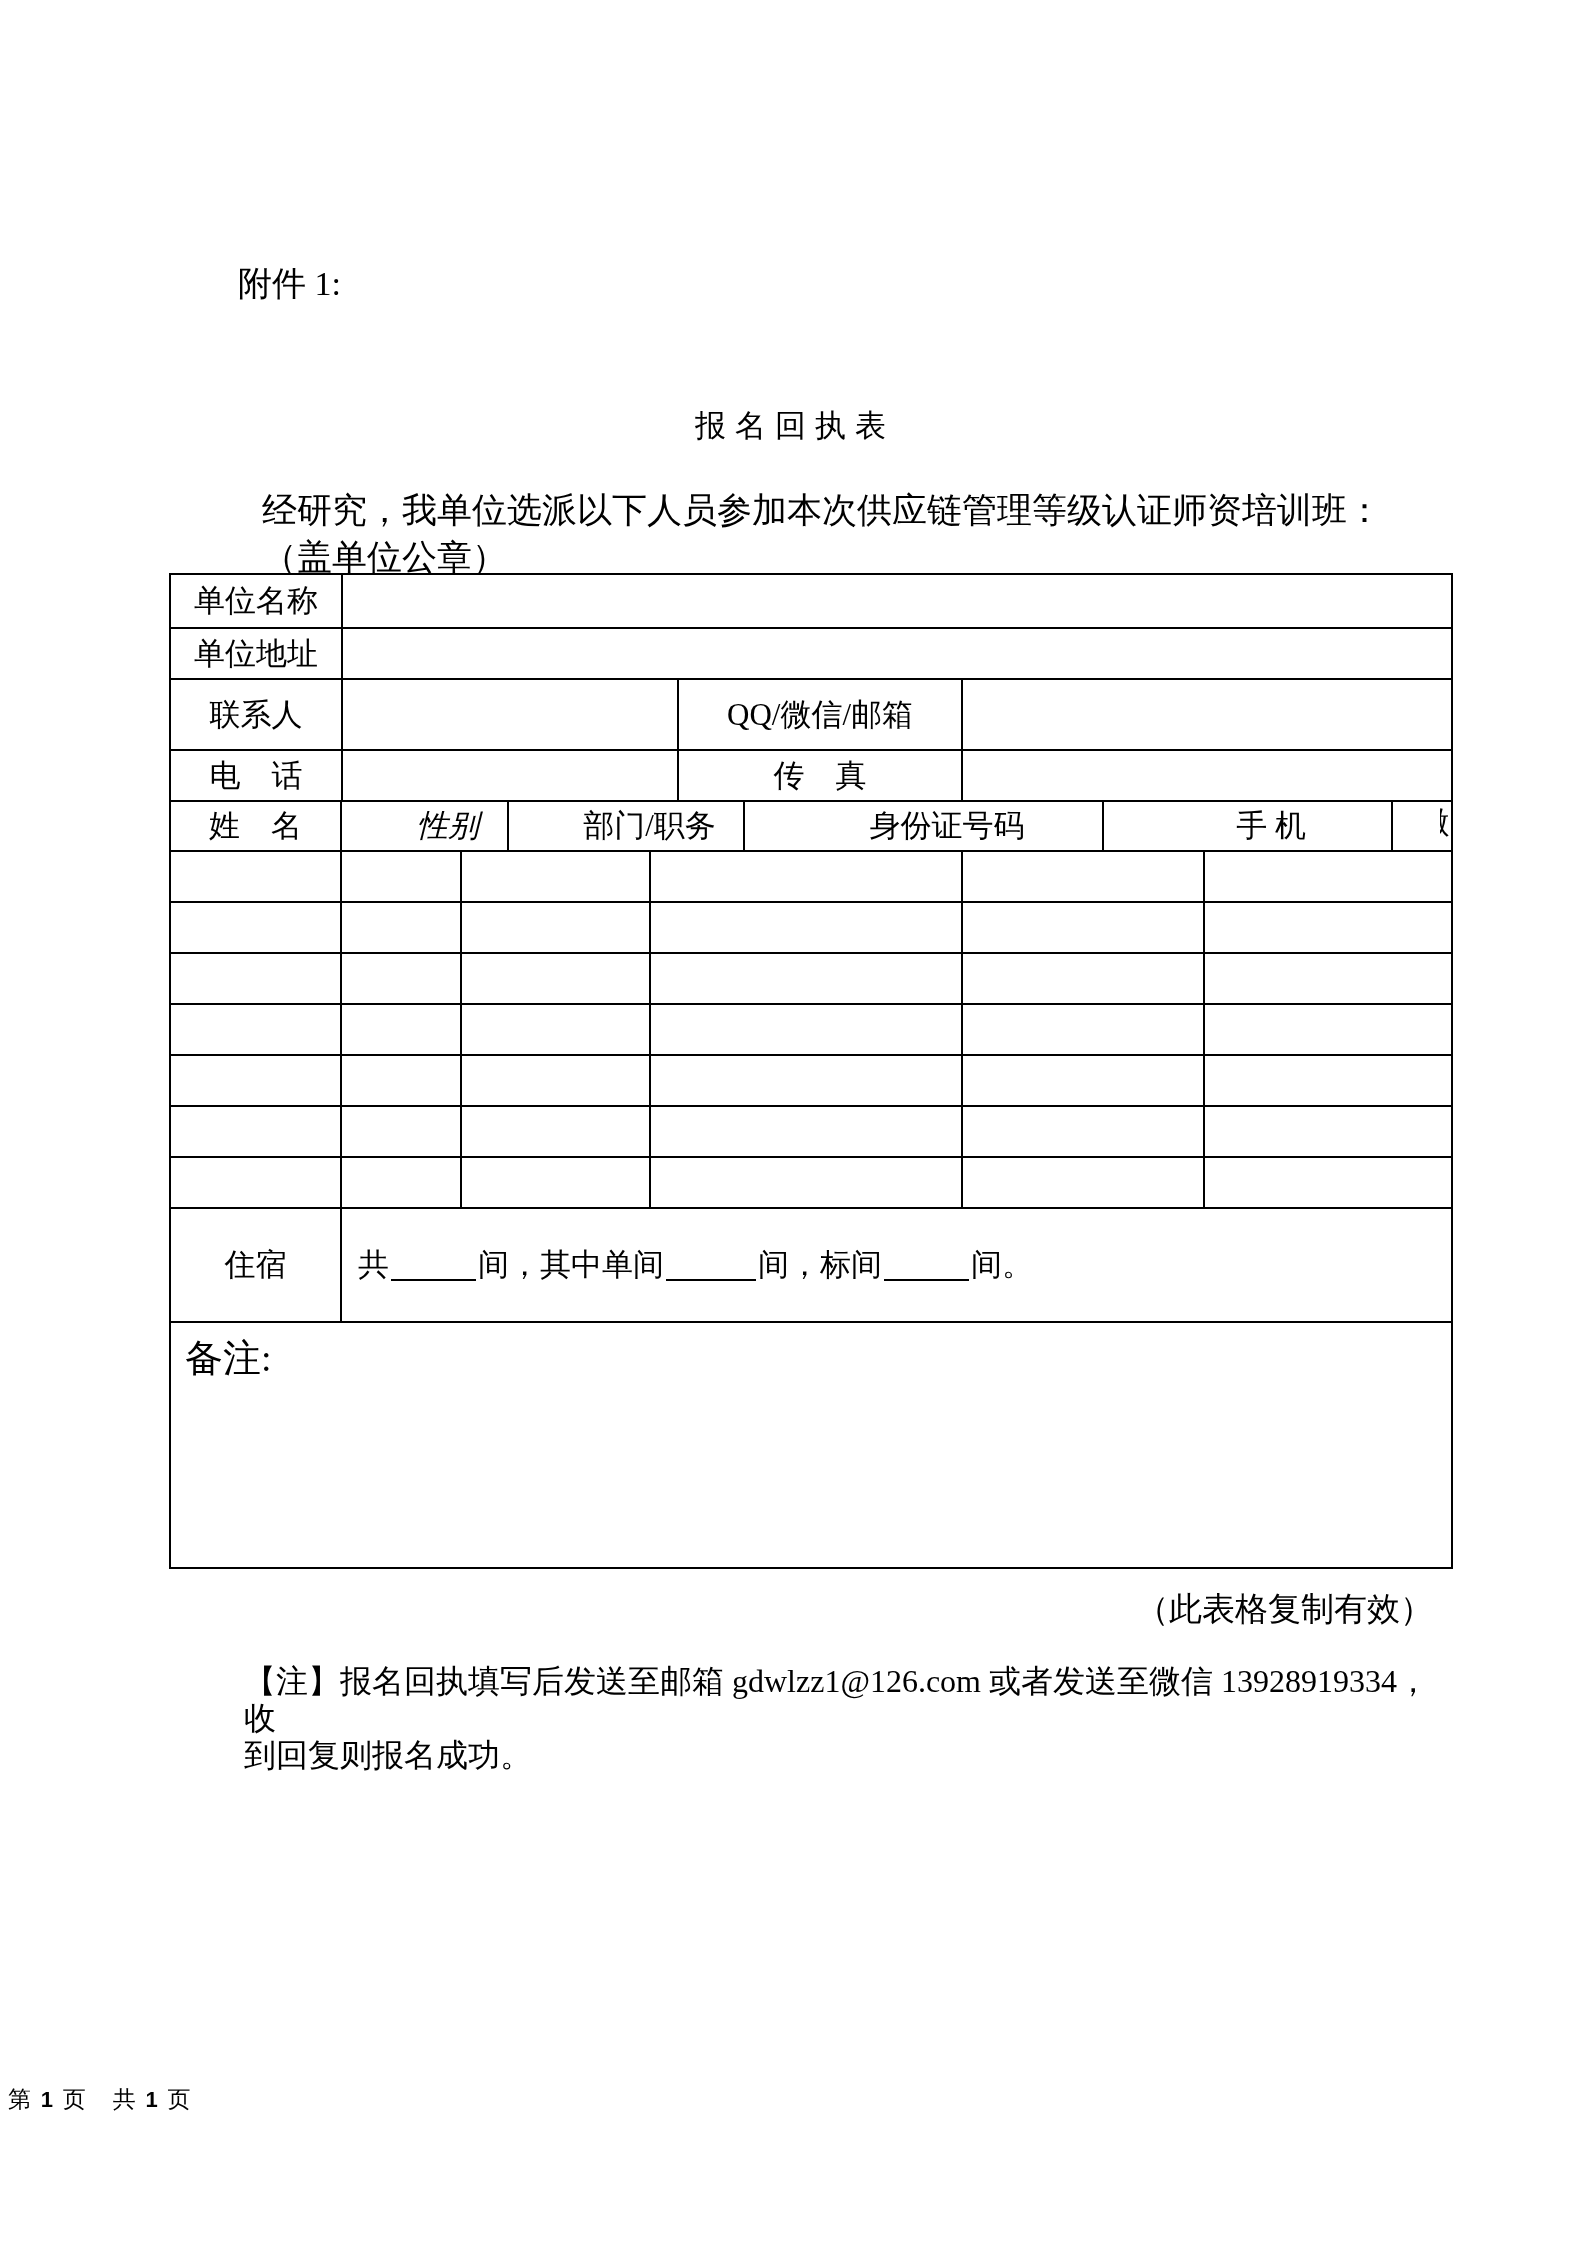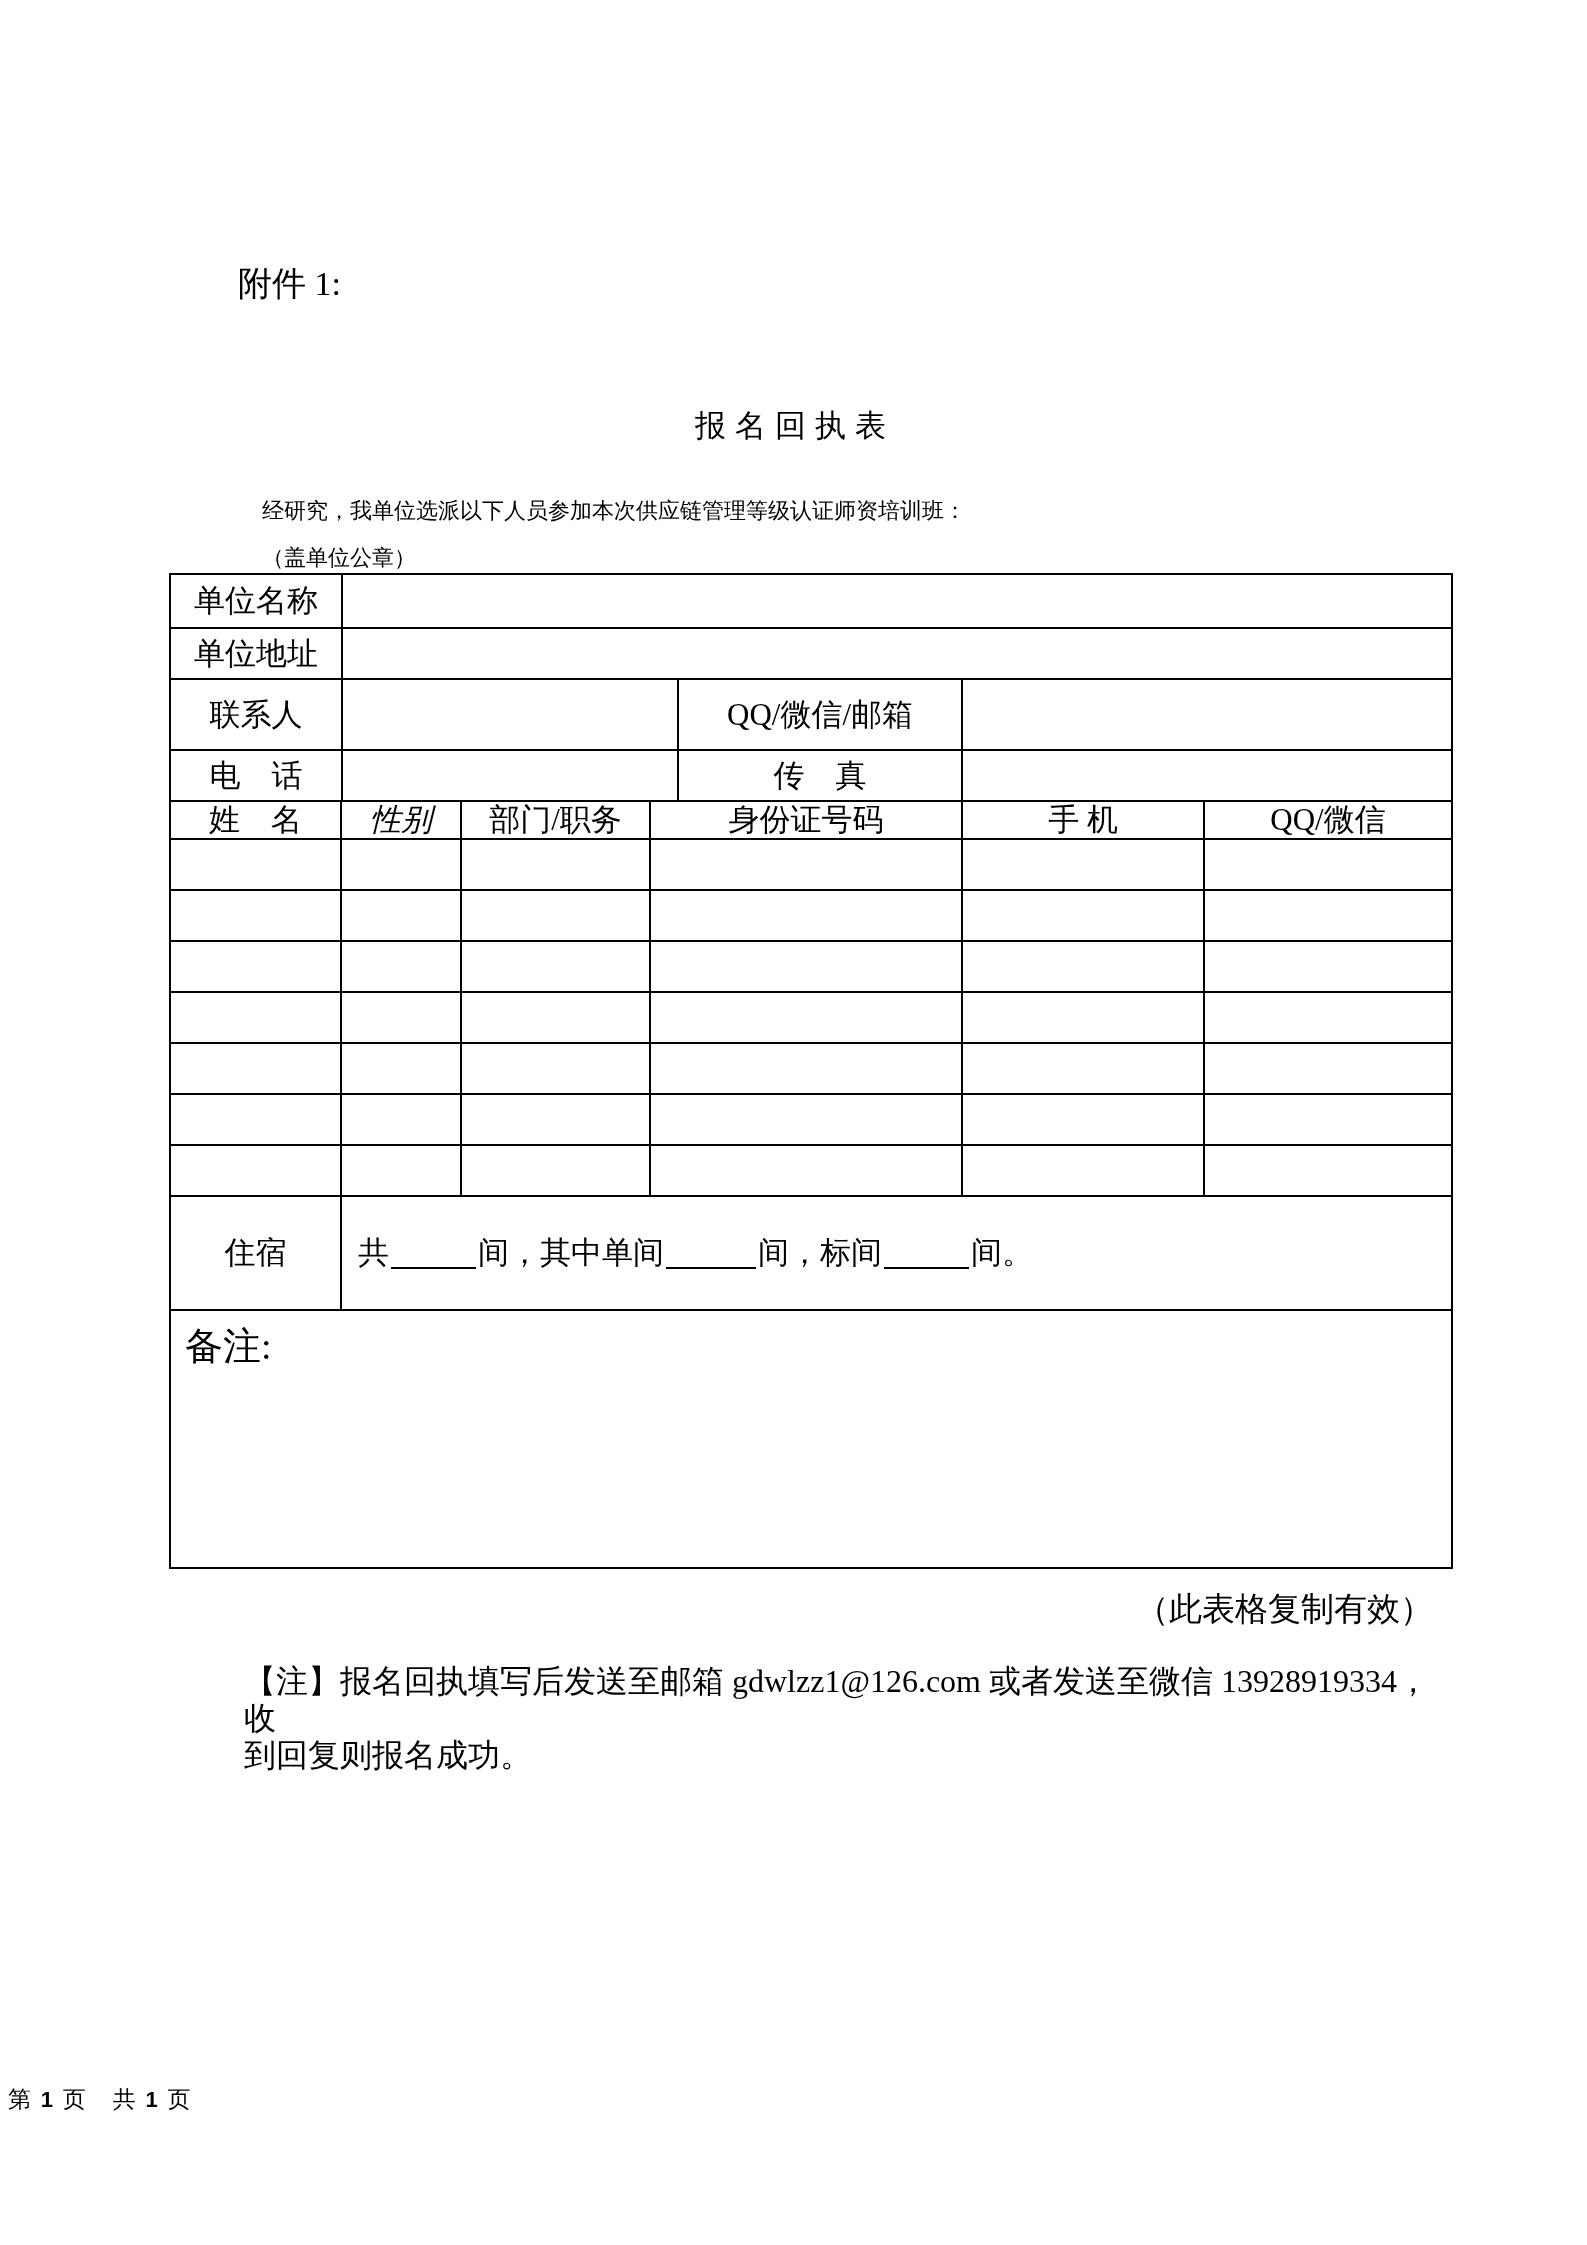--- a/index.html
+++ b/index.html
@@ -8,41 +8,41 @@
     font-family:"Liberation Serif","DejaVu Serif",serif;
     color:#000;
     -webkit-font-smoothing:antialiased;
   }
   .abs{position:absolute;}
 
   
   .attachment{left:238px;top:264px;font-size:34px;line-height:40px;}
   .doc-title{left:153px;top:400px;width:1284px;text-align:center;
              font-size:31px;letter-spacing:9px;line-height:52px;}
-  .intro{left:262px;top:487px;font-size:22px;line-height:47px;}
+  .intro{left:262px;top:487px;font-size:35px;line-height:47px;}
 
   
   .form-table{
     left:153px;top:573px;width:1284px;height:996px;
     border:2px solid #000;box-sizing:border-box;
     display:flex;flex-direction:column;
     font-size:31px;
     margin-left:16px;
   }
   .trow{display:flex;flex:none;box-sizing:border-box;border-bottom:2px solid #000;}
   .trow:last-child{border-bottom:none;flex:1;}
   .tcell{
     box-sizing:border-box;border-right:2px solid #000;
     display:flex;align-items:center;justify-content:center;
     overflow:hidden;
   }
   .tcell:last-child{border-right:none;}
   .grow{flex:1;}
   .h-r1{height:54px;} .h-r2{height:51px;} .h-r3{height:71px;} .h-r4{height:51px;}
-  .h-hdr{height:38px;} .h-data{height:51px;} .h-zhusu{height:114px;}
+  .h-hdr{height:50px;gap:47px;} .h-data{height:51px;} .h-zhusu{height:114px;}
   .w-label{width:172px;flex:none;}
   .w-c1{width:171px;flex:none;} .w-c2{width:120px;flex:none;font-style:italic;} .w-c3{width:189px;flex:none;}
   .w-c4{width:312px;flex:none;} .w-c5{width:242px;flex:none;}
   .w-v34{width:336px;flex:none;} .w-l34{width:284px;flex:none;}
 
   .zhusu-content{justify-content:flex-start;padding-left:16px;}
   .blank-line{display:inline-block;border-bottom:2px solid #000;height:30px;
               vertical-align:-6px;margin:0 2px;}
   .bl-1{width:85px;} .bl-2{width:90px;} .bl-3{width:85px;}
 

